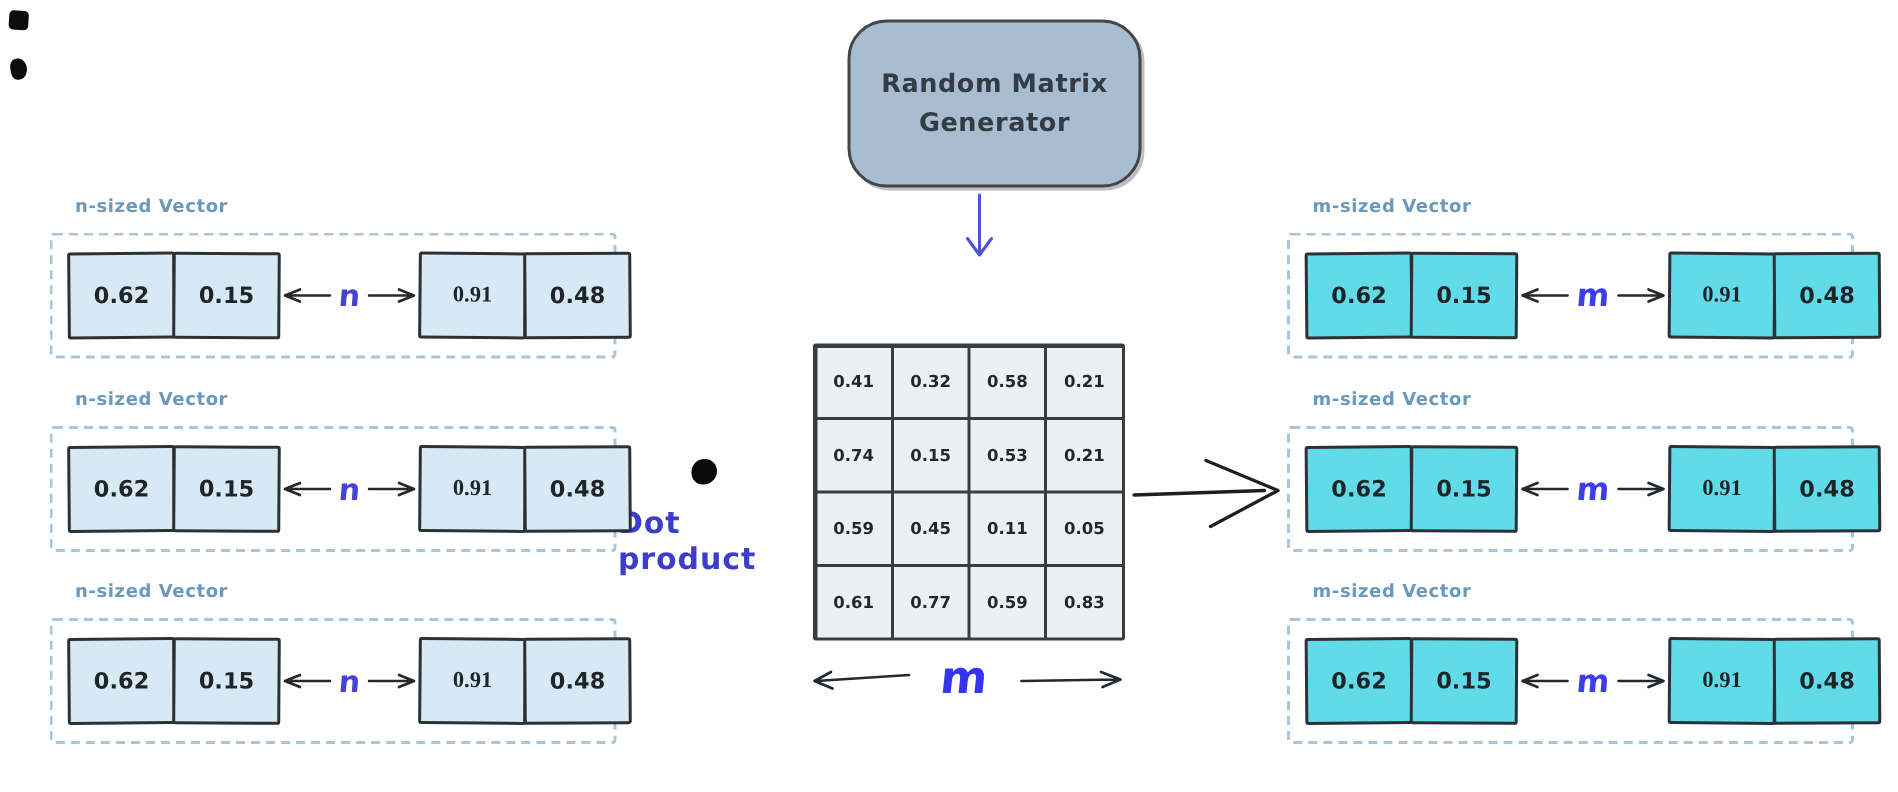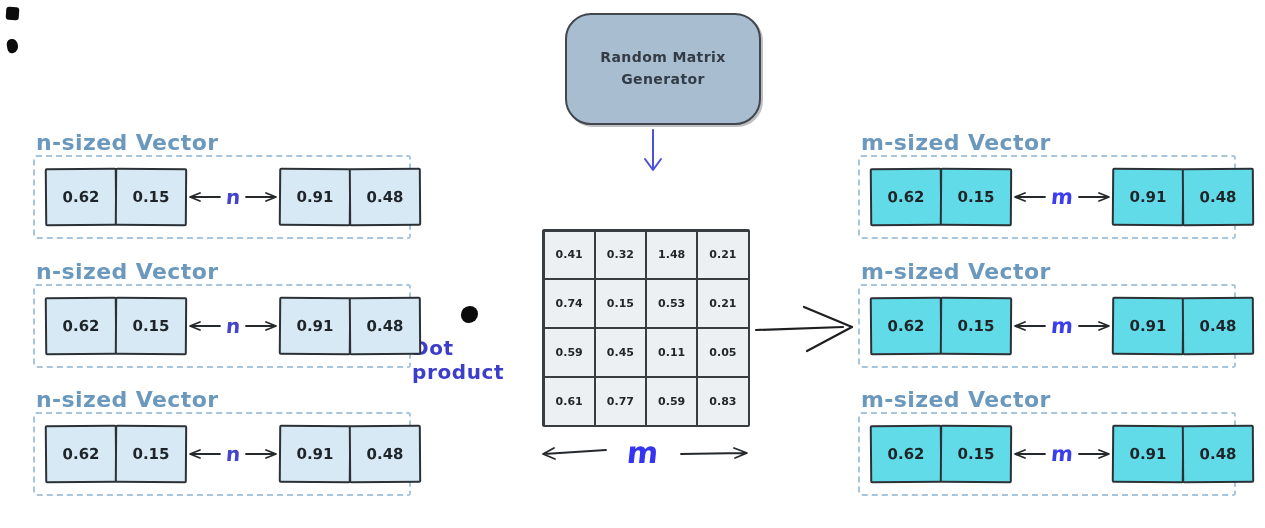--- a/index.html
+++ b/index.html
@@ -9,21 +9,21 @@
   
   .mark1{position:absolute;left:6px;top:7px;width:13px;height:13px;background:#0c0c0c;
          border-radius:3px;transform:rotate(4deg);}
   .mark2{position:absolute;left:7px;top:39px;width:11px;height:14px;background:#0c0c0c;
          border-radius:45% 55% 60% 40%;transform:rotate(-10deg);}
 
   
   .gen-box{position:absolute;left:565px;top:13px;width:196px;height:112px;background:#a9bdd1;
            border:2px solid #42474d;border-radius:26px;display:flex;flex-direction:column;
            align-items:center;justify-content:center;box-shadow:2px 2px 0 rgba(66,72,79,.35);box-sizing:border-box;}
-  .gen-line{font-size:14px;color:#333c44;font-weight:600;line-height:1.55;letter-spacing:.4px;}
+  .gen-line{font-size:17px;color:#333c44;font-weight:600;line-height:1.55;letter-spacing:.4px;}
 
   .down-arrow{position:absolute;left:641px;top:128px;}
   .down-arrow path{fill:none;stroke:#4d53d8;stroke-width:2;stroke-linecap:round;stroke-linejoin:round;}
 
   
   .matrix-title{position:absolute;left:527px;top:180px;width:240px;text-align:center;
                 font-size:17px;font-weight:700;color:#5e92c0;letter-spacing:.5px;}
   .matrix{position:absolute;left:542px;top:229px;width:208px;height:198px;background:#383d41;
           display:grid;grid-template-columns:repeat(4,1fr);grid-template-rows:repeat(4,1fr);
           gap:2px;padding:2.5px;border-radius:2px;box-sizing:border-box;}
@@ -43,32 +43,32 @@
 
   
   .big-arrow{position:absolute;left:752px;top:299px;}
   .big-arrow path{fill:none;stroke:#1d1f21;stroke-width:2.2;stroke-linecap:round;stroke-linejoin:round;}
 
   
   .vpanel{position:absolute;width:378px;}
   .left-side{left:33px;}
   .right-side{left:858px;}
   .r1{top:130px;}.r2{top:259px;}.r3{top:387px;}
-  .vlabel{font-size:22px;font-weight:700;color:#6b98bd;letter-spacing:.4px;margin-left:3px;height:23px;}
+  .vlabel{font-size:12px;font-weight:700;color:#6b98bd;letter-spacing:.4px;margin-left:17px;height:23px;}
   .vbox{display:flex;align-items:center;padding:0 10px;height:84px;border:2px dashed #a8c5dc;
         border-radius:3px;margin-top:2px;box-sizing:border-box;}
   .pair{display:flex;}
   .cell{width:72px;height:58px;border:2px solid #2c3136;border-radius:2px;display:flex;
         align-items:center;justify-content:center;font-size:15px;font-weight:600;color:#1f2429;
         box-sizing:border-box;}
   .left-side .cell{background:#d8e9f6;}
   .right-side .cell{background:#62dbe8;}
   .c1{transform:rotate(-0.5deg);}
   .c2{margin-left:-2px;transform:rotate(0.4deg);}
-  .c3{transform:rotate(0.5deg);}
+  .c3{transform:rotate(0.5deg);font-family:Liberation Serif, serif;}
   .c4{margin-left:-2px;transform:rotate(-0.4deg);}
   .dimgroup{flex:1;display:flex;align-items:center;justify-content:center;gap:5px;}
   .dimgroup path{fill:none;stroke:#26292c;stroke-width:1.8;stroke-linecap:round;stroke-linejoin:round;}
   .dimletter{font-size:20px;font-weight:800;color:#4444cf;transform:skewX(-5deg);line-height:1;}
   .right-side .dimletter{color:#3c3cf0;font-weight:900;font-size:21px;}
 </style>
 </head>
 <body>
 
 <div class="canvas">
@@ -82,21 +82,21 @@
   </div>
 
   <svg class="down-arrow" width="24" height="46" viewBox="0 0 24 46">
     <path d="M12 2 L12 40 M4 31 L12 42 L20 31"></path>
   </svg>
 
 
   <div class="matrix">
     <div class="mcell">0.41</div>
     <div class="mcell">0.32</div>
-    <div class="mcell">1.48</div>
+    <div class="mcell">0.58</div>
     <div class="mcell">0.21</div>
     <div class="mcell">0.74</div>
     <div class="mcell">0.15</div>
     <div class="mcell">0.53</div>
     <div class="mcell">0.21</div>
     <div class="mcell">0.59</div>
     <div class="mcell">0.45</div>
     <div class="mcell">0.11</div>
     <div class="mcell">0.05</div>
     <div class="mcell">0.61</div>

